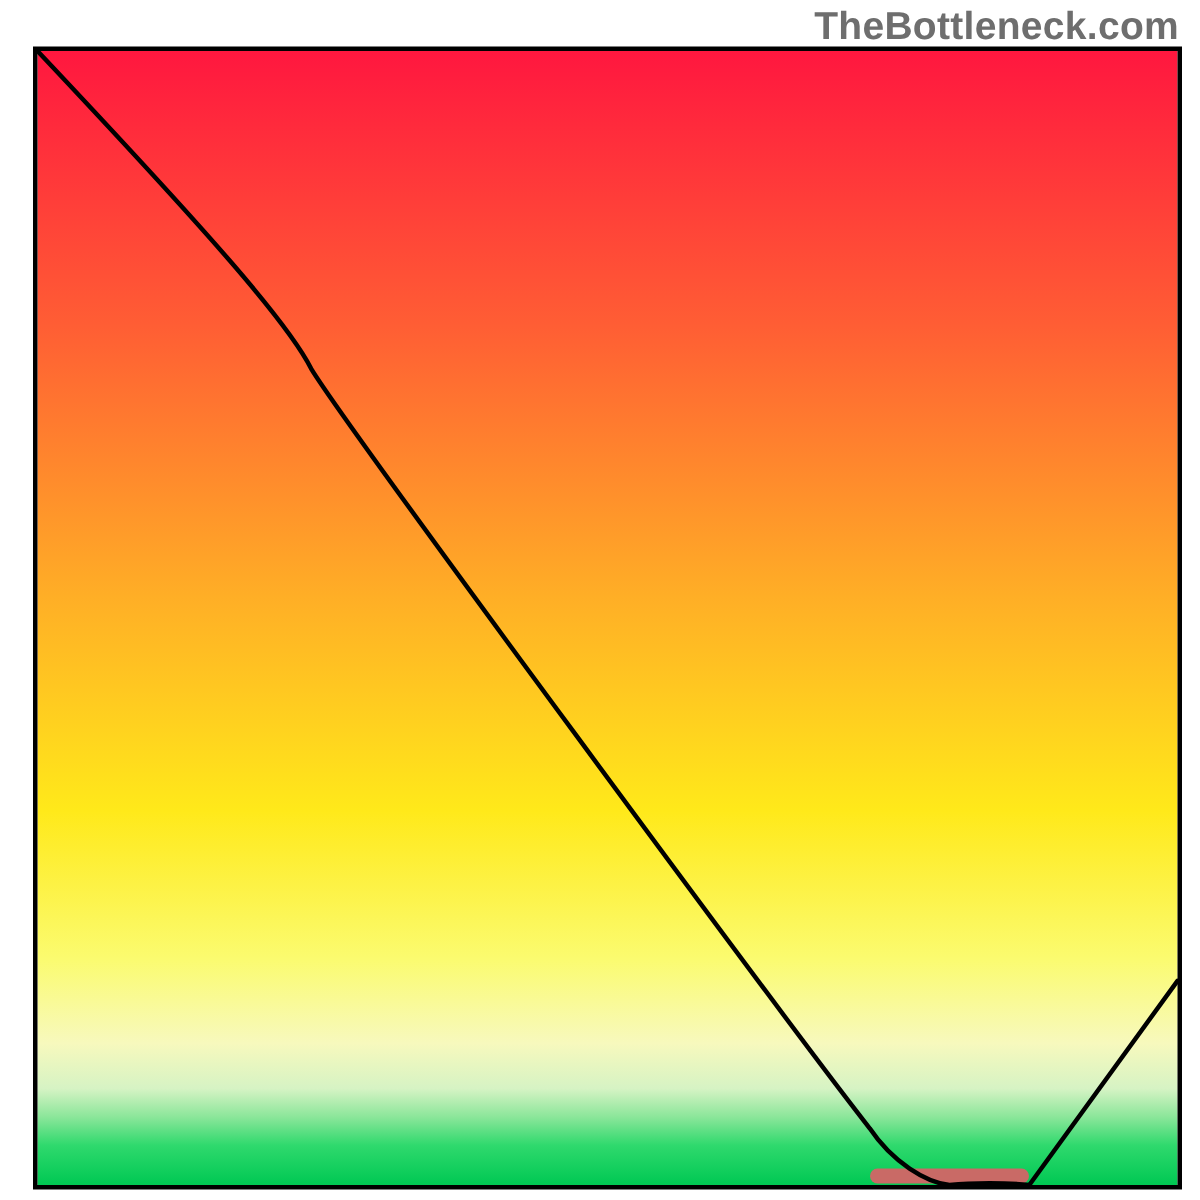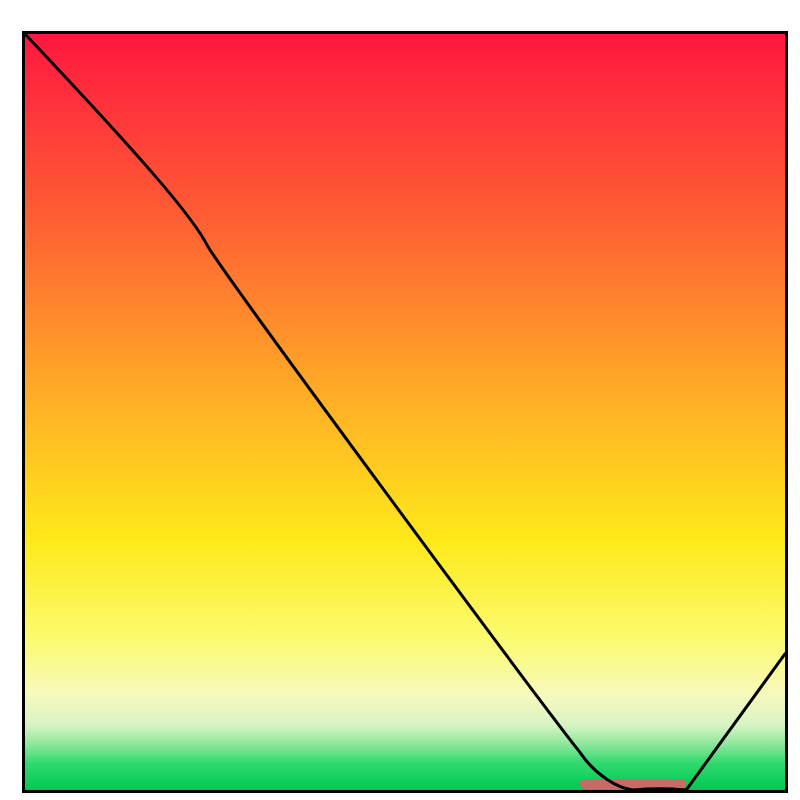--- a/index.html
+++ b/index.html
@@ -69,20 +69,21 @@
     position: absolute;
     inset: 0;
     overflow: visible;
   }
 </style>
 </head>
 <body>
 
 <div class="stage">
 
+  <div class="watermark">TheBottleneck.com</div>
 
   <div class="plot" style="--px-left:22px; --px-top:31px; --px-width:766px; --px-height:762px;">
 
     <div class="gradient"></div>
 
     <div class="marker" id="marker-pill" style="left: 557.8px; width: 106.4px; top: 747.952px;"></div>
 
     <svg class="curve" viewBox="0 0 766 762" preserveAspectRatio="none">
       <path id="curve-path" fill="none" stroke="#000000" stroke-width="3" stroke-linejoin="round" stroke-linecap="round" d="M 3.0 3.0 C 117.0 124.0, 170.2 184.4, 185.4 214.7 C 208.2 252.5, 504.6 653.2, 557.8 721.2 C 573.0 743.9, 595.8 757.5, 611.0 759.0 C 626.2 757.5, 649.0 757.5, 664.2 759.0 L 763.0 622.9"></path>
     </svg>

